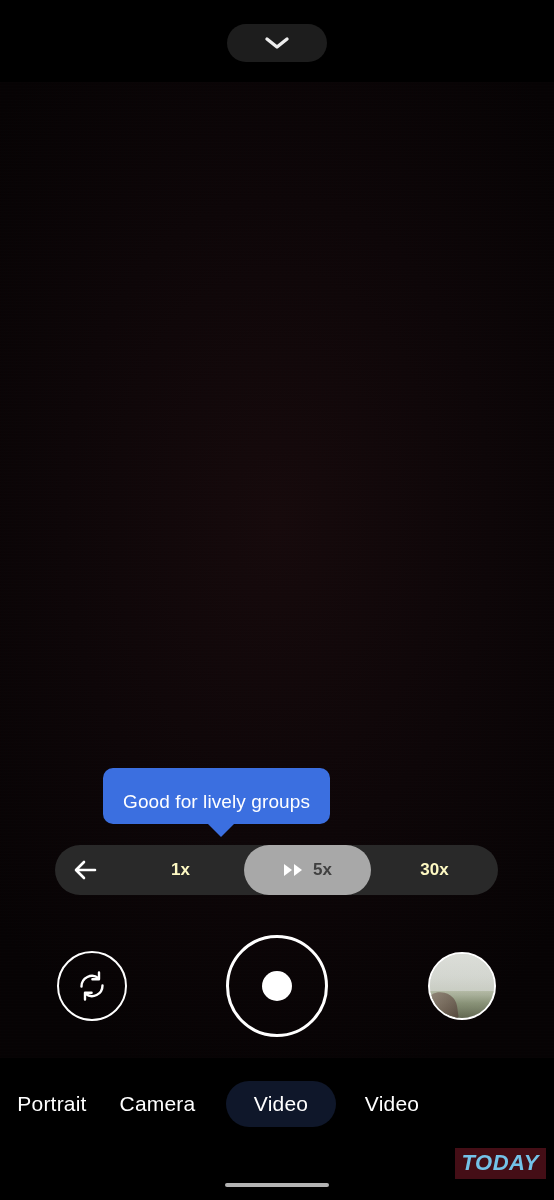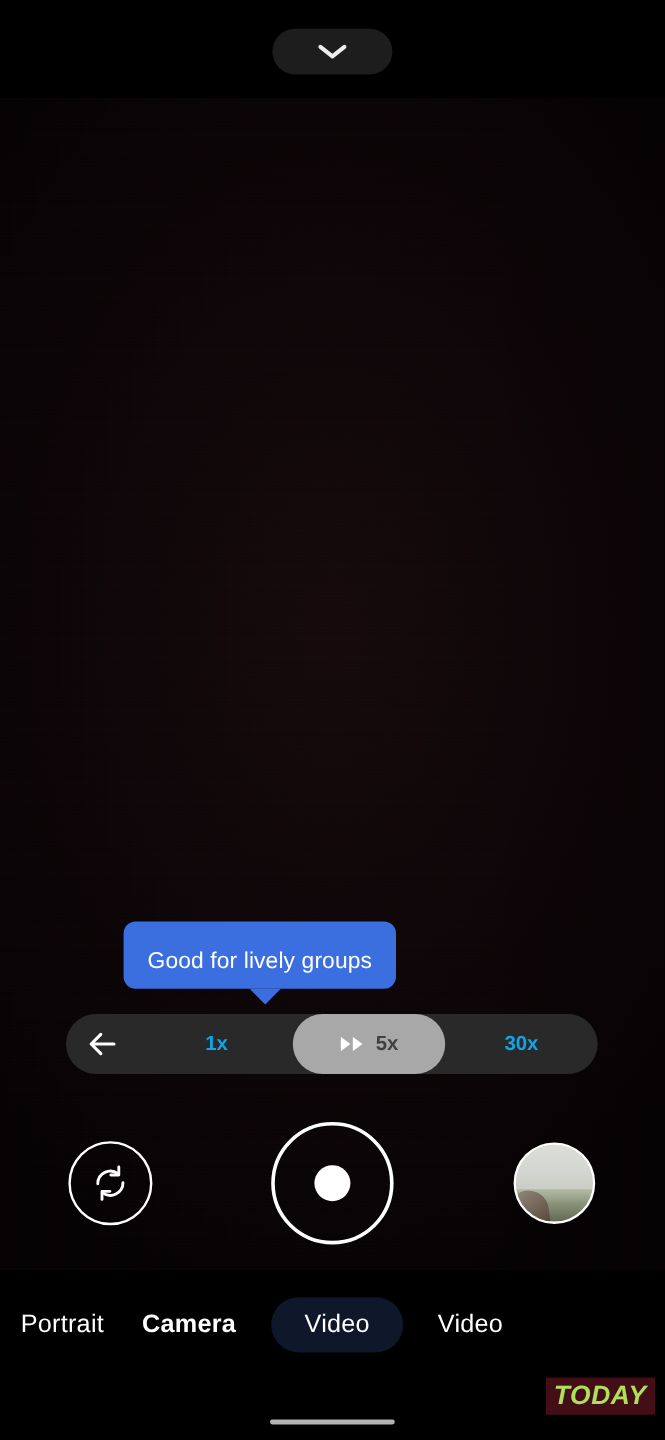--- a/index.html
+++ b/index.html
@@ -93,21 +93,21 @@
   .zoom-opts {
     flex:1 1 auto;
     display:flex; align-items:center;
     height:50px;
   }
   .zoom-opt {
     flex:1 1 0;
     height:50px;
     display:flex; align-items:center; justify-content:center;
     gap:8px;
-    color:#0ea5e9;
+    color:#fef9c3;
     font-size:17px;
     font-weight:700;
     border-radius:25px;
     position:relative;
   }
   .zoom-opt.selected {
     background:#a8a8a8;
     color:#ffffff;
   }
   .zoom-opt.selected .zo-label { color:#404040; }
@@ -184,30 +184,30 @@
   .mode {
     color:#ffffff;
     font-size:21px;
     letter-spacing:.2px;
     padding:11px 0;
     text-align:center;
     border-radius:24px;
     white-space:nowrap;
   }
   .mode.m-portrait { position:absolute; left:-3px;  width:110px; }
-  .mode.m-camera   { position:absolute; left:100px; width:115px;font-weight:bold; }
+  .mode.m-camera   { position:absolute; left:100px; width:115px; }
   .mode.m-video    { position:absolute; left:226px; width:110px; background:#0f172a; }
   .mode.m-more     { position:absolute; left:342px; width:100px; }
 
   
   .watermark {
     position:absolute;
     right:8px; top:1148px;
     background:#4a1018;
-    color:#bef264;
+    color:#7dd3fc;
     font-style:italic;
     font-weight:700;
     font-size:22px;
     letter-spacing:.5px;
     padding:2px 7px 3px 7px;
     opacity:.92;
     z-index:7;
     text-align:right;
   }
 

